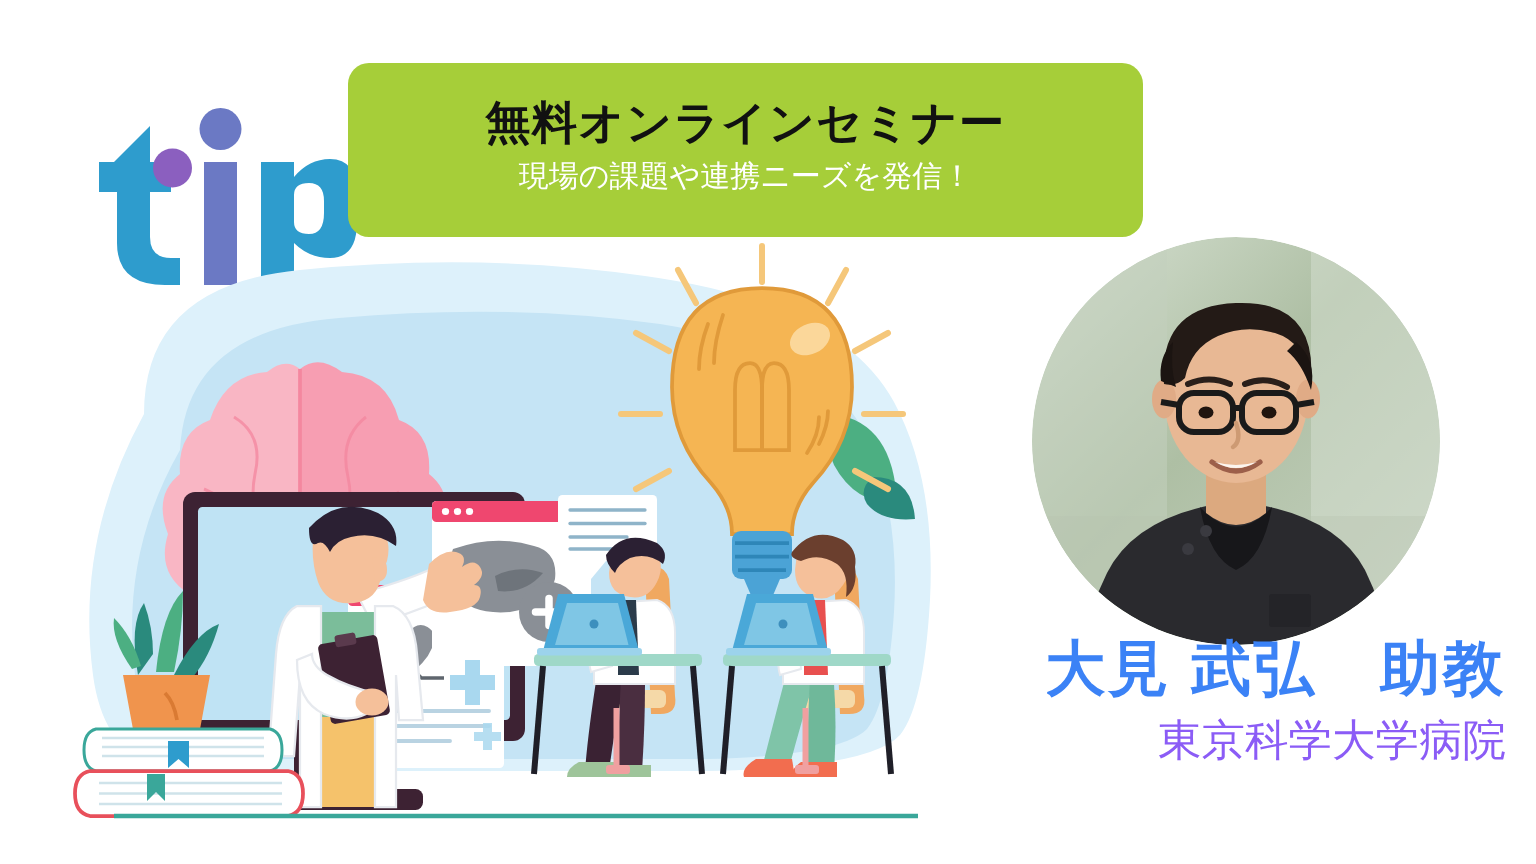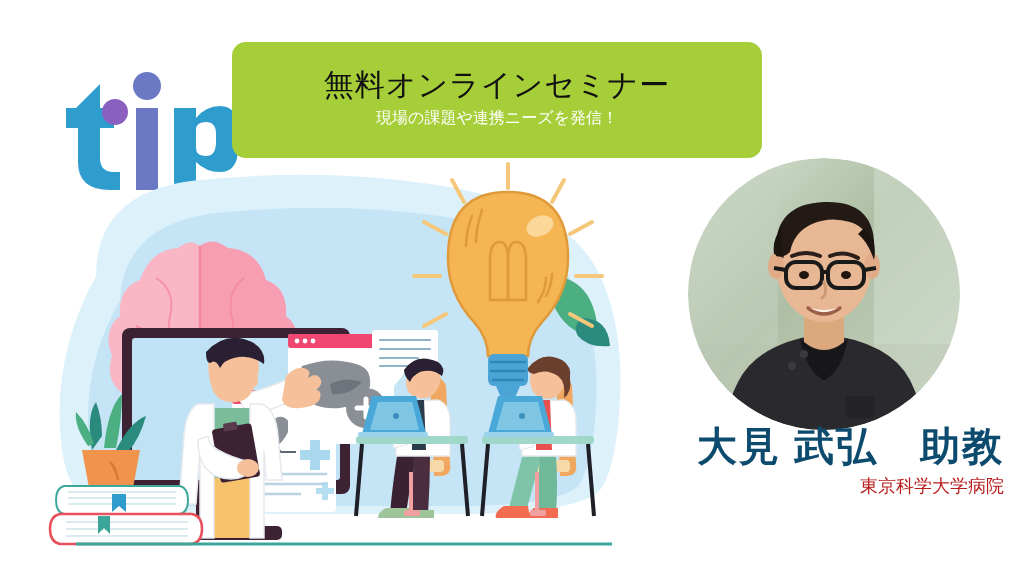--- a/index.html
+++ b/index.html
@@ -16,51 +16,51 @@
   .logo svg{display:block;}
 
   
   .banner{
     position:absolute;left:232px;top:42px;width:530px;height:116px;
     background:#a6ce39;border-radius:14px;
     display:flex;flex-direction:column;align-items:center;justify-content:center;
     box-sizing:border-box;padding:6px 10px 8px;
   }
   .banner-title{
-    font-size:30px;font-weight:normal;color:#111;letter-spacing:1px;
+    font-size:30px;font-weight:bold;color:#111;letter-spacing:1px;
     line-height:1.15;margin:0 0 4px 0;white-space:nowrap;
   }
   .banner-sub{
-    font-size:16px;color:#ffffff;line-height:1.42;text-align:left;
+    font-size:20px;color:#ffffff;line-height:1.42;text-align:left;
     white-space:nowrap;
   }
 
   
   .illo{position:absolute;left:0px;top:150px;width:660px;height:420px;}
   .illo svg{display:block;}
 
   
   .portrait{
     position:absolute;left:688px;top:158px;width:272px;height:272px;
     border-radius:50%;overflow:hidden;
   }
   .portrait svg{display:block;}
 
   
   .speaker{
     position:absolute;left:600px;top:424px;width:404px;
     text-align:right;
   }
   .speaker-name{
-    font-size:40px;font-weight:bold;color:#0c4a6e;
+    font-size:40px;font-weight:bold;color:#3b82f6;
     letter-spacing:2px;line-height:1.12;white-space:nowrap;
     margin:0 0 6px 0;
   }
   .speaker-affil{
-    font-size:18px;color:#b91c1c;line-height:1.32;white-space:nowrap;
+    font-size:29px;color:#8b5cf6;line-height:1.32;white-space:nowrap;
   }
 </style>
 </head>
 <body>
 
 <div class="stage">
 
   <div class="logo">
     <svg width="190" height="120" viewBox="0 0 190 120">
 

